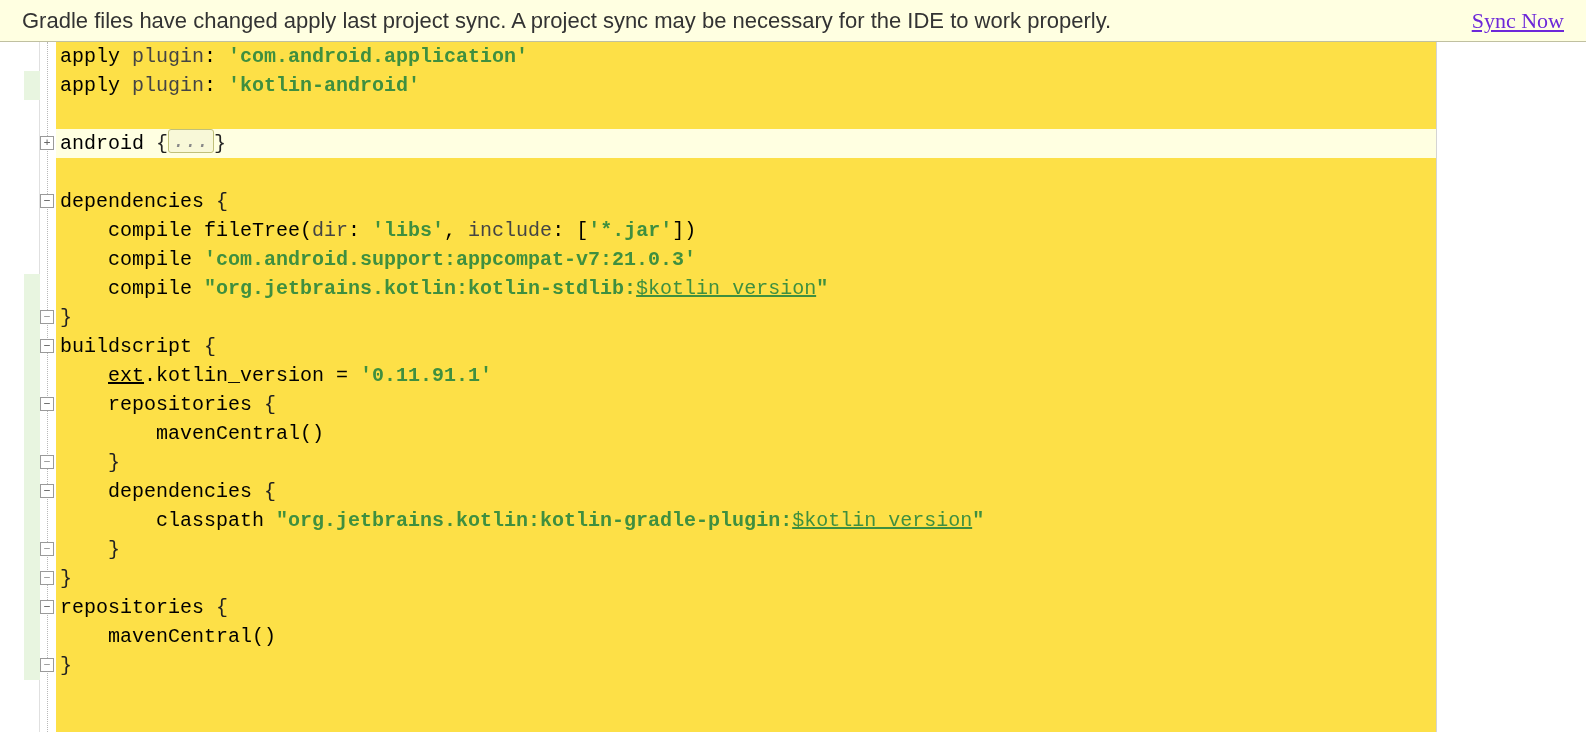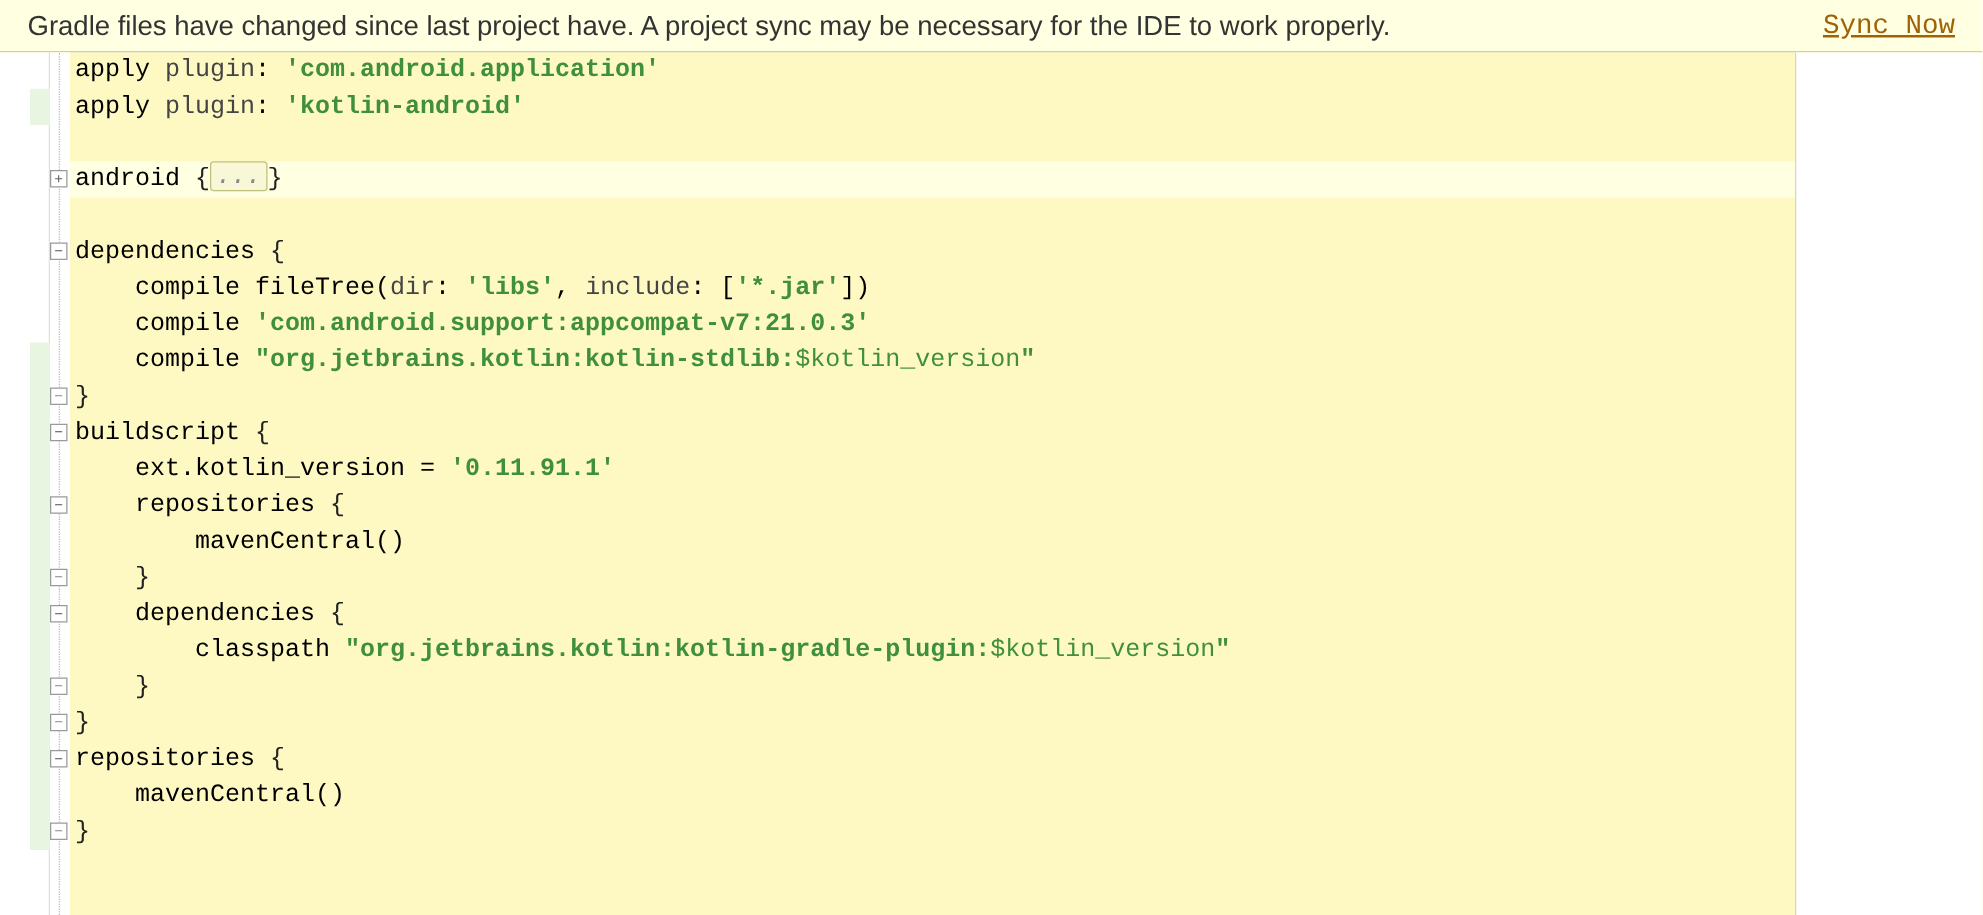--- a/index.html
+++ b/index.html
@@ -23,31 +23,31 @@
     font-size: 22px;
     color: #333;
     padding: 0 22px;
     display: flex;
     align-items: center;
     white-space: nowrap;
   }
   .notify .msg { flex: 0 0 auto; }
   .notify .spacer { flex: 1 1 auto; }
   .notify a {
-    color: #a16207;
+    color: #6d28d9;
     text-decoration: underline;
-    font-family: Liberation Mono, monospace;
+    font-family: Liberation Serif, serif;
     cursor: pointer;
   }
 
   
   .editor-wrap {
     position: absolute;
     left: 0; right: 0; top: 42px; bottom: 0;
-    background: #fef9c3;
+    background: #fde047;
   }
   .gutter {
     position: absolute;
     left: 0; top: 0; bottom: 0;
     width: 40px;
     background: #ffffff;
     border-right: 1px solid #e0e0e0;
   }
   .fold-strip {
     position: absolute;
@@ -122,28 +122,28 @@
     left: 24px;
     width: 16px;
     background: #e8f5e0;
   }
 
   
   .kw   { color: #3f8f3f; font-weight: bold; }   
   .kw2  { color: #3f8f3f; }
   .punc { color: #222; }
   .param{ color: #444; }
-  .under{ }
+  .under{ text-decoration: underline; }
 
 </style>
 </head>
 <body>
 
 <div class="notify">
-  <span class="msg">Gradle files have changed since last project have. A project sync may be necessary for the IDE to work properly.</span>
+  <span class="msg">Gradle files have changed apply last project sync. A project sync may be necessary for the IDE to work properly.</span>
   <span class="spacer"></span>
   <a>Sync Now</a>
 </div>
 
 <div class="editor-wrap">
   <div class="gutter">
 
   <div class="change-bar" style="top: 29px; height: 29px;"></div>
       <div class="change-bar" style="top: 232px; height: 406px;"></div>
     </div>

